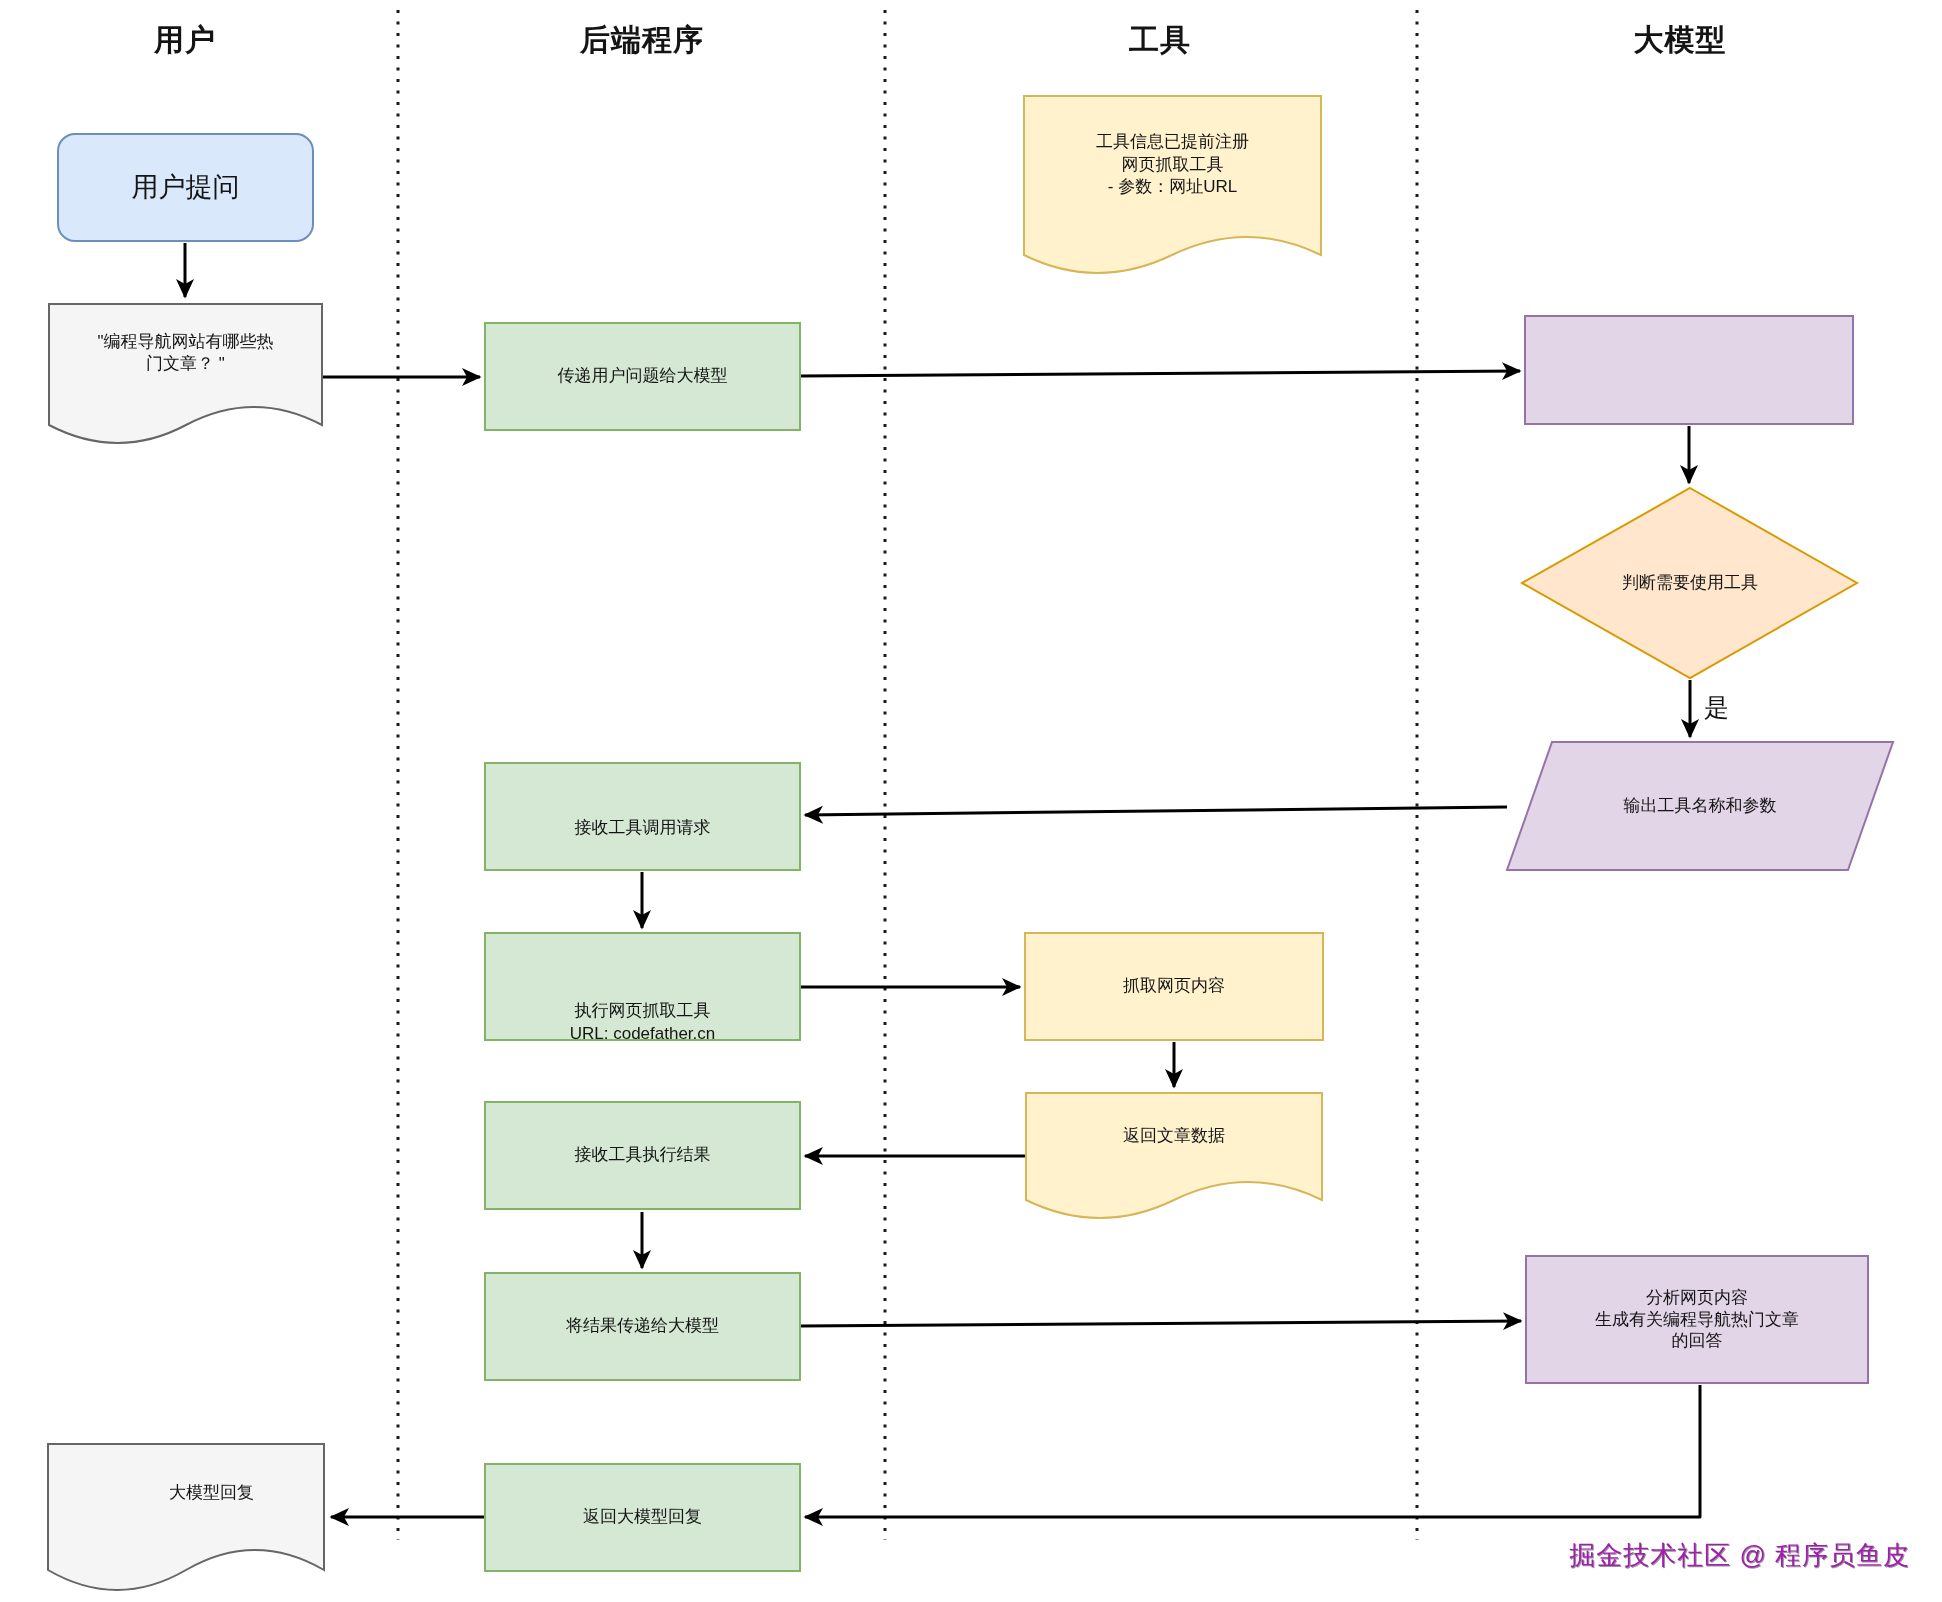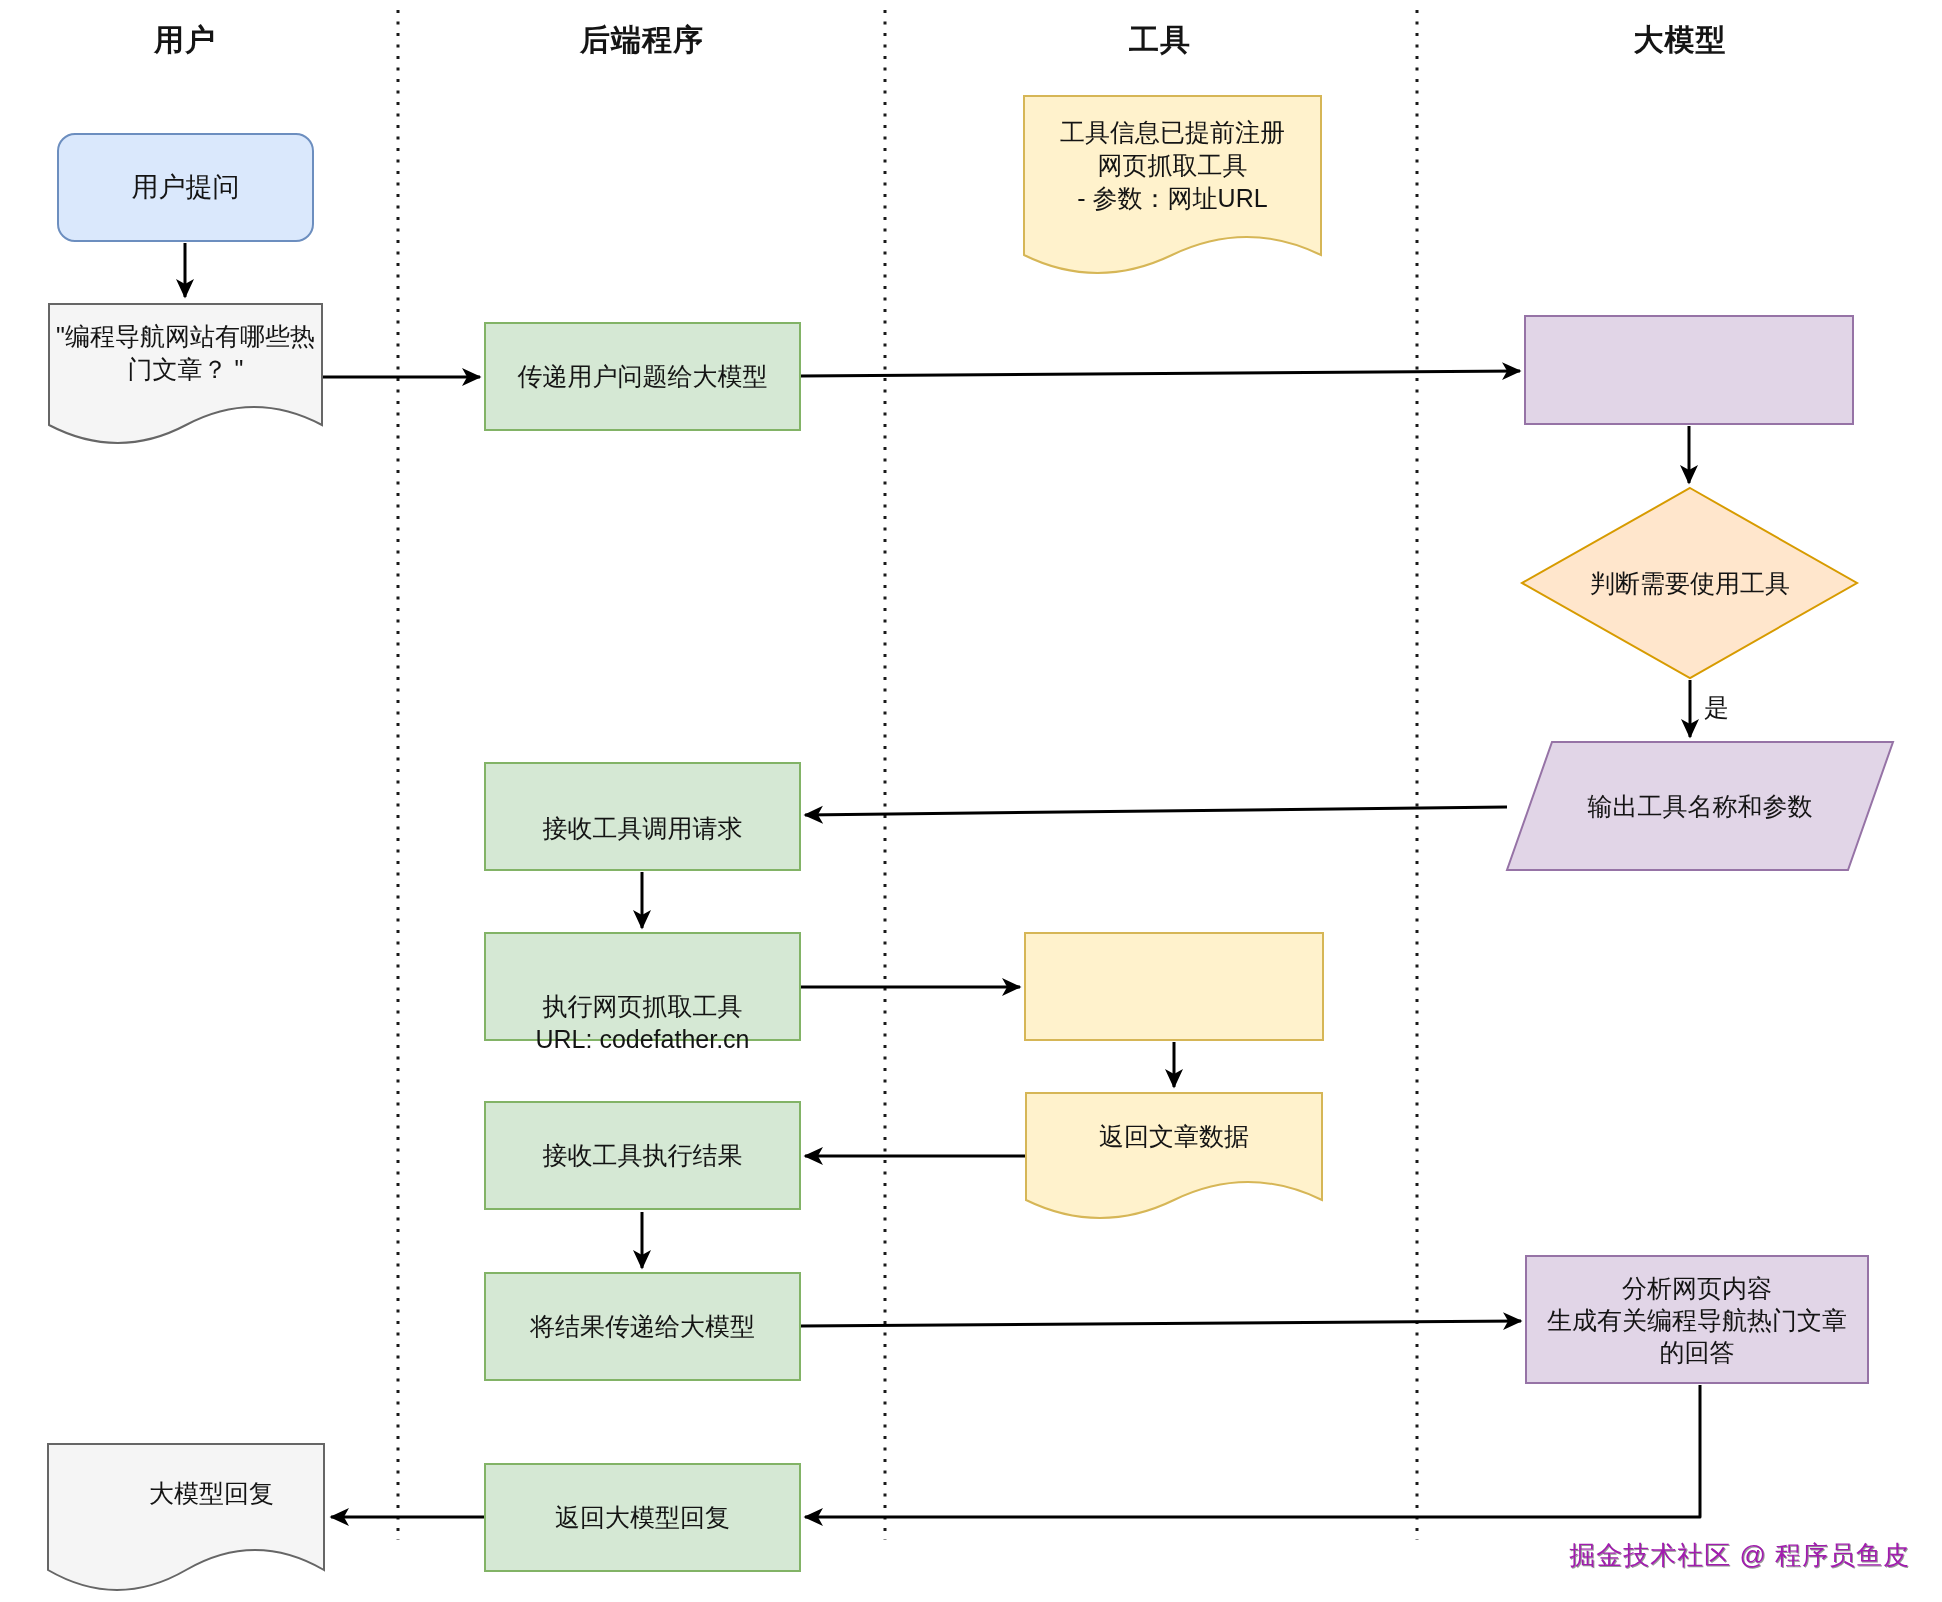--- a/index.html
+++ b/index.html
@@ -1,21 +1,21 @@
 <!DOCTYPE html>
 <html><head>
 <meta charset="utf-8">
 <style>
   html,body{margin:0;padding:0;background:#ffffff;}
   body{width:1942px;height:1602px;position:relative;overflow:hidden;
        font-family:"Liberation Sans",sans-serif;color:#111;}
   .stage{position:absolute;left:0;top:0;width:1942px;height:1602px;}
   svg.wires{position:absolute;left:0;top:0;}
   .lbl{position:absolute;display:flex;flex-direction:column;align-items:center;
-       justify-content:center;text-align:center;font-size:25px;line-height:1.32;
+       justify-content:center;text-align:center;font-size:17px;line-height:1.32;
        color:#141414;pointer-events:none;white-space:nowrap;}
   .lbl .ln{display:block;}
   .hdr{font-weight:bold;font-size:30px;letter-spacing:1px;}
   .yes-lbl{position:absolute;font-size:25px;color:#141414;}
   .watermark{position:absolute;font-size:26px;text-align:right;
              color:#a21caf;letter-spacing:1px;
              text-shadow:1px 1px 0 #979797, -1px -1px 0 #ffffff;}
 </style>
 </head>
 <body>
@@ -127,20 +127,23 @@
 
   <div class="lbl" style="left:485px;top:763px;width:315px;height:107px;margin-top:12px;">
       <span class="ln">接收工具调用请求</span>
     </div>
 
   <div class="lbl" style="left:485px;top:933px;width:315px;height:107px;margin-top:36px;">
     <span class="ln">执行网页抓取工具</span>
     <span class="ln">URL: codefather.cn</span>
   </div>
 
+  <div class="lbl" style="left:1025px;top:933px;width:298px;height:107px;">
+      <span class="ln">抓取网页内容</span>
+    </div>
 
   <div class="lbl" style="left:1025px;top:1092px;width:298px;height:88px;">
       <span class="ln">返回文章数据</span>
     </div>
 
   <div class="lbl" style="left:485px;top:1102px;width:315px;height:107px;">
       <span class="ln">接收工具执行结果</span>
     </div>
 
   <div class="lbl" style="left:485px;top:1273px;width:315px;height:107px;">

